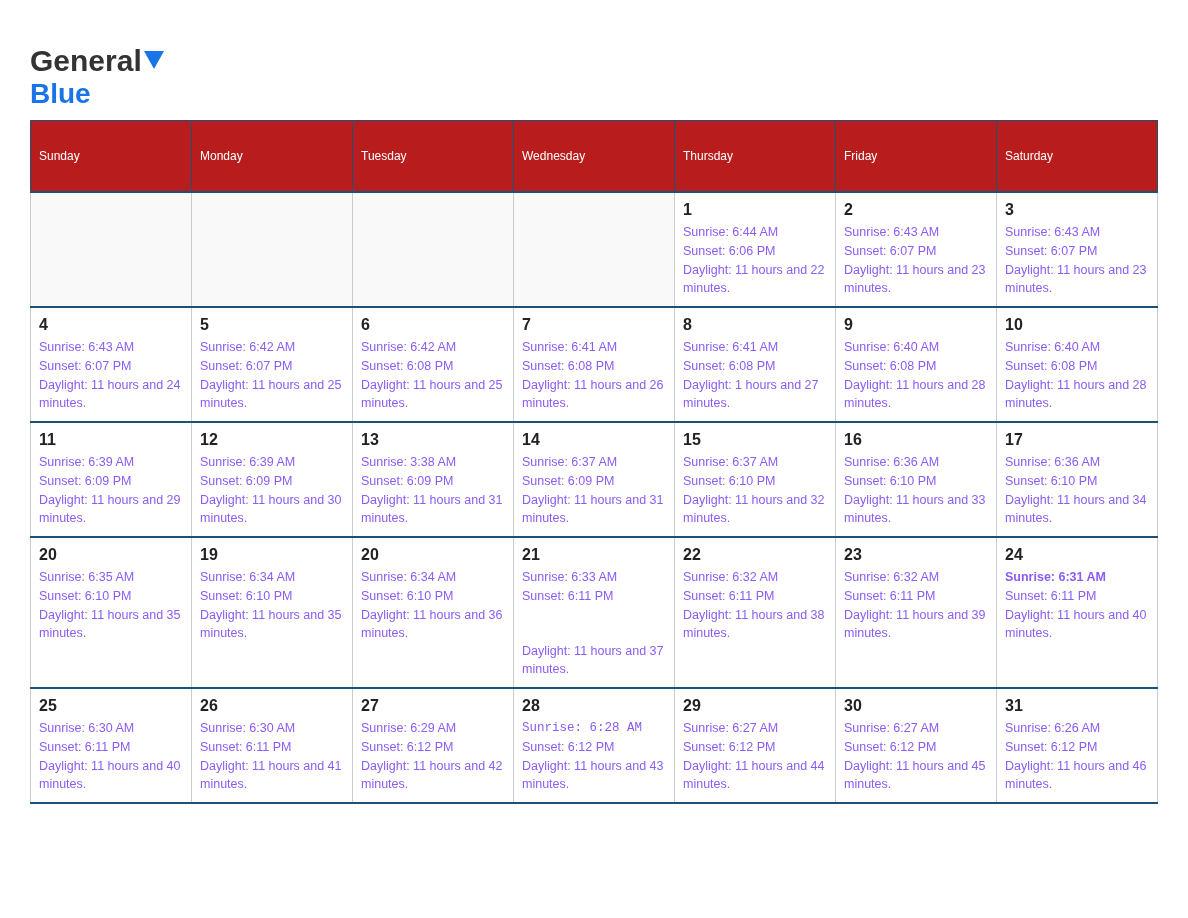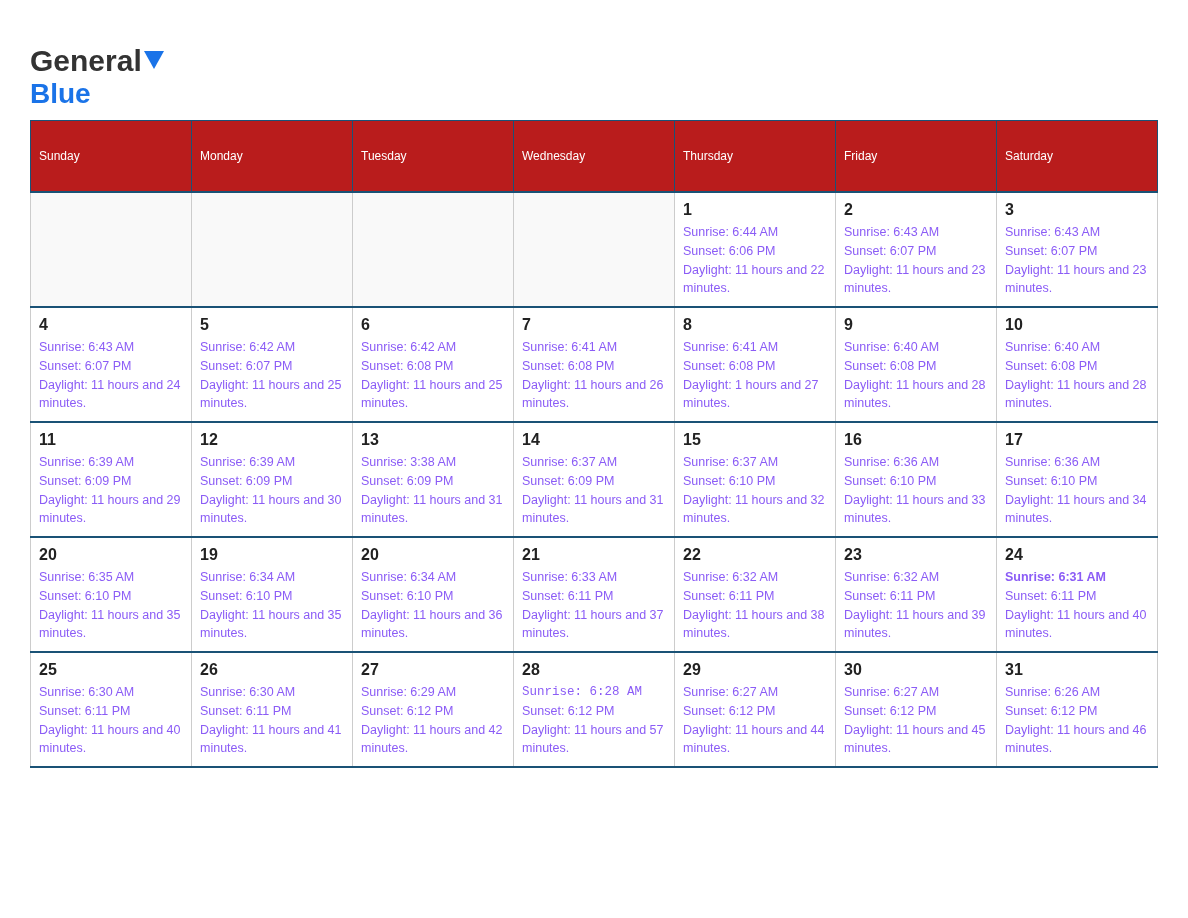--- a/index.html
+++ b/index.html
@@ -294,21 +294,21 @@
             <span style="display: block;">Sunrise: 6:34 AM</span>
             <span style="display: block;">Sunset: 6:10 PM</span>
             <span style="display: block;">Daylight: 11 hours and 36 minutes.</span>
           </div>
         </td>
         <td>
           <span class="day-num">21</span>
           <div class="day-info">
             <span style="display: block;">Sunrise: 6:33 AM</span>
             <span style="display: block;">Sunset: 6:11 PM</span>
-            <span style="display: block;">Daylight: 11 hours and 37 minutes.</span>
+            <span style="display: block; margin-top: 36px;">Daylight: 11 hours and 37 minutes.</span>
           </div>
         </td>
         <td>
           <span class="day-num">22</span>
           <div class="day-info">
             <span style="display: block;">Sunrise: 6:32 AM</span>
             <span style="display: block;">Sunset: 6:11 PM</span>
             <span style="display: block;">Daylight: 11 hours and 38 minutes.</span>
           </div>
         </td>
@@ -352,21 +352,21 @@
             <span style="display: block;">Sunrise: 6:29 AM</span>
             <span style="display: block;">Sunset: 6:12 PM</span>
             <span style="display: block;">Daylight: 11 hours and 42 minutes.</span>
           </div>
         </td>
         <td>
           <span class="day-num">28</span>
           <div class="day-info">
             <span style="display: block; font-family: Liberation Mono, monospace;">Sunrise: 6:28 AM</span>
             <span style="display: block;">Sunset: 6:12 PM</span>
-            <span style="display: block;">Daylight: 11 hours and 57 minutes.</span>
+            <span style="display: block;">Daylight: 11 hours and 43 minutes.</span>
           </div>
         </td>
         <td>
           <span class="day-num">29</span>
           <div class="day-info">
             <span style="display: block;">Sunrise: 6:27 AM</span>
             <span style="display: block;">Sunset: 6:12 PM</span>
             <span style="display: block;">Daylight: 11 hours and 44 minutes.</span>
           </div>
         </td>

